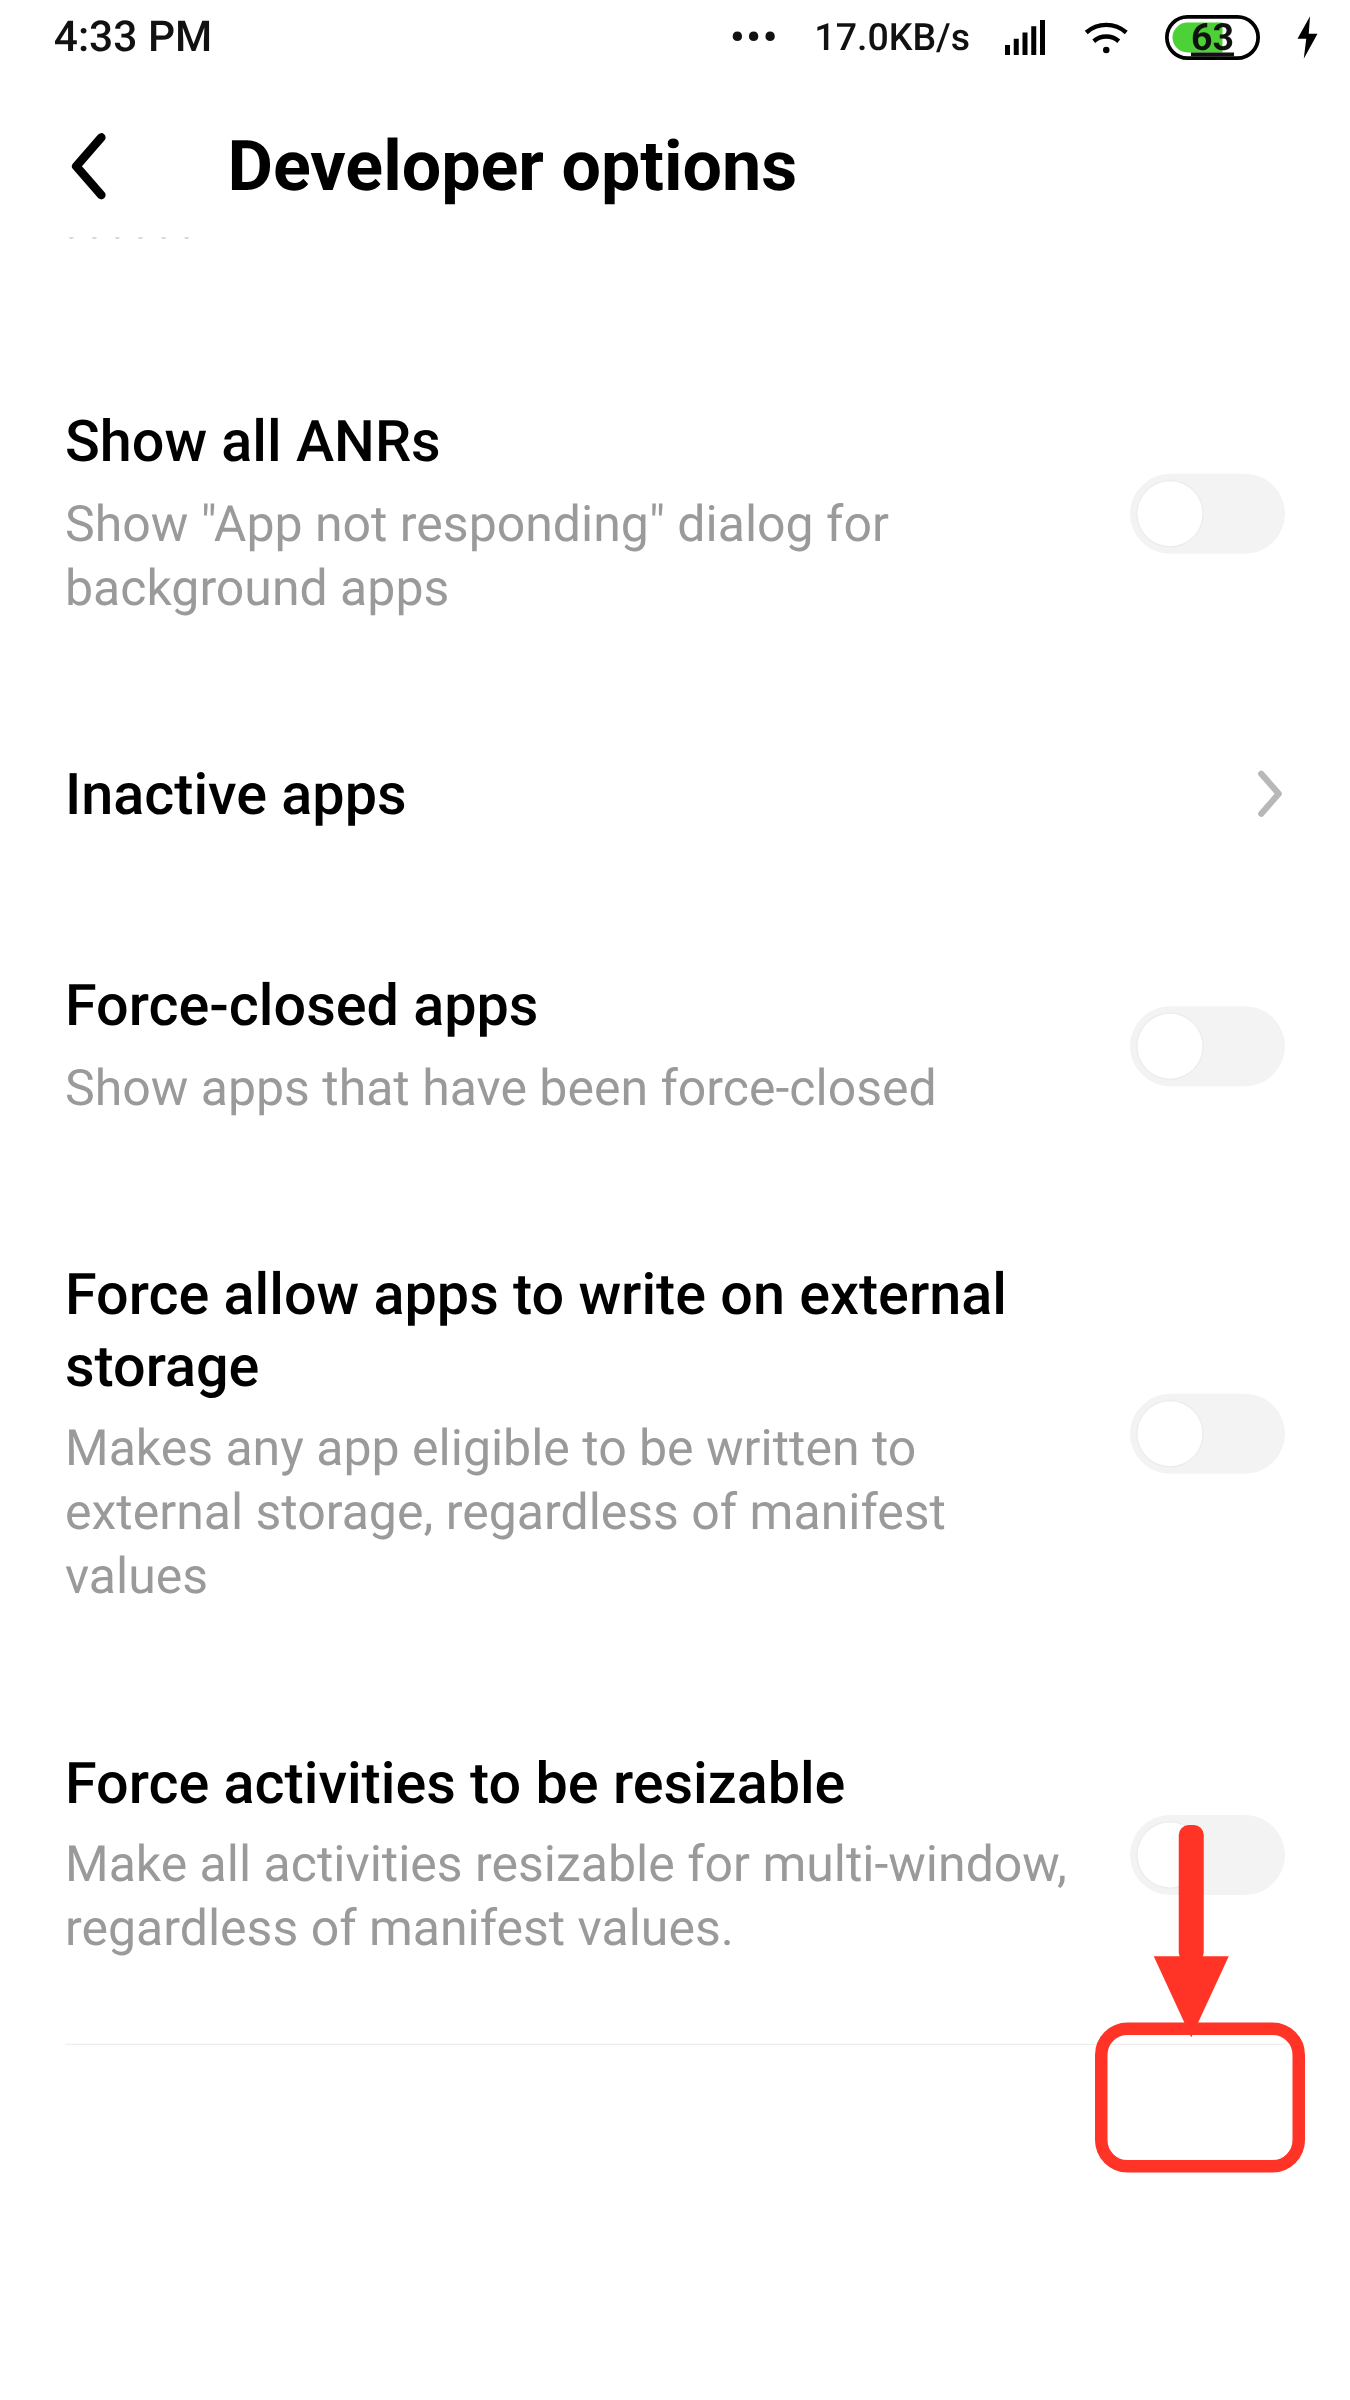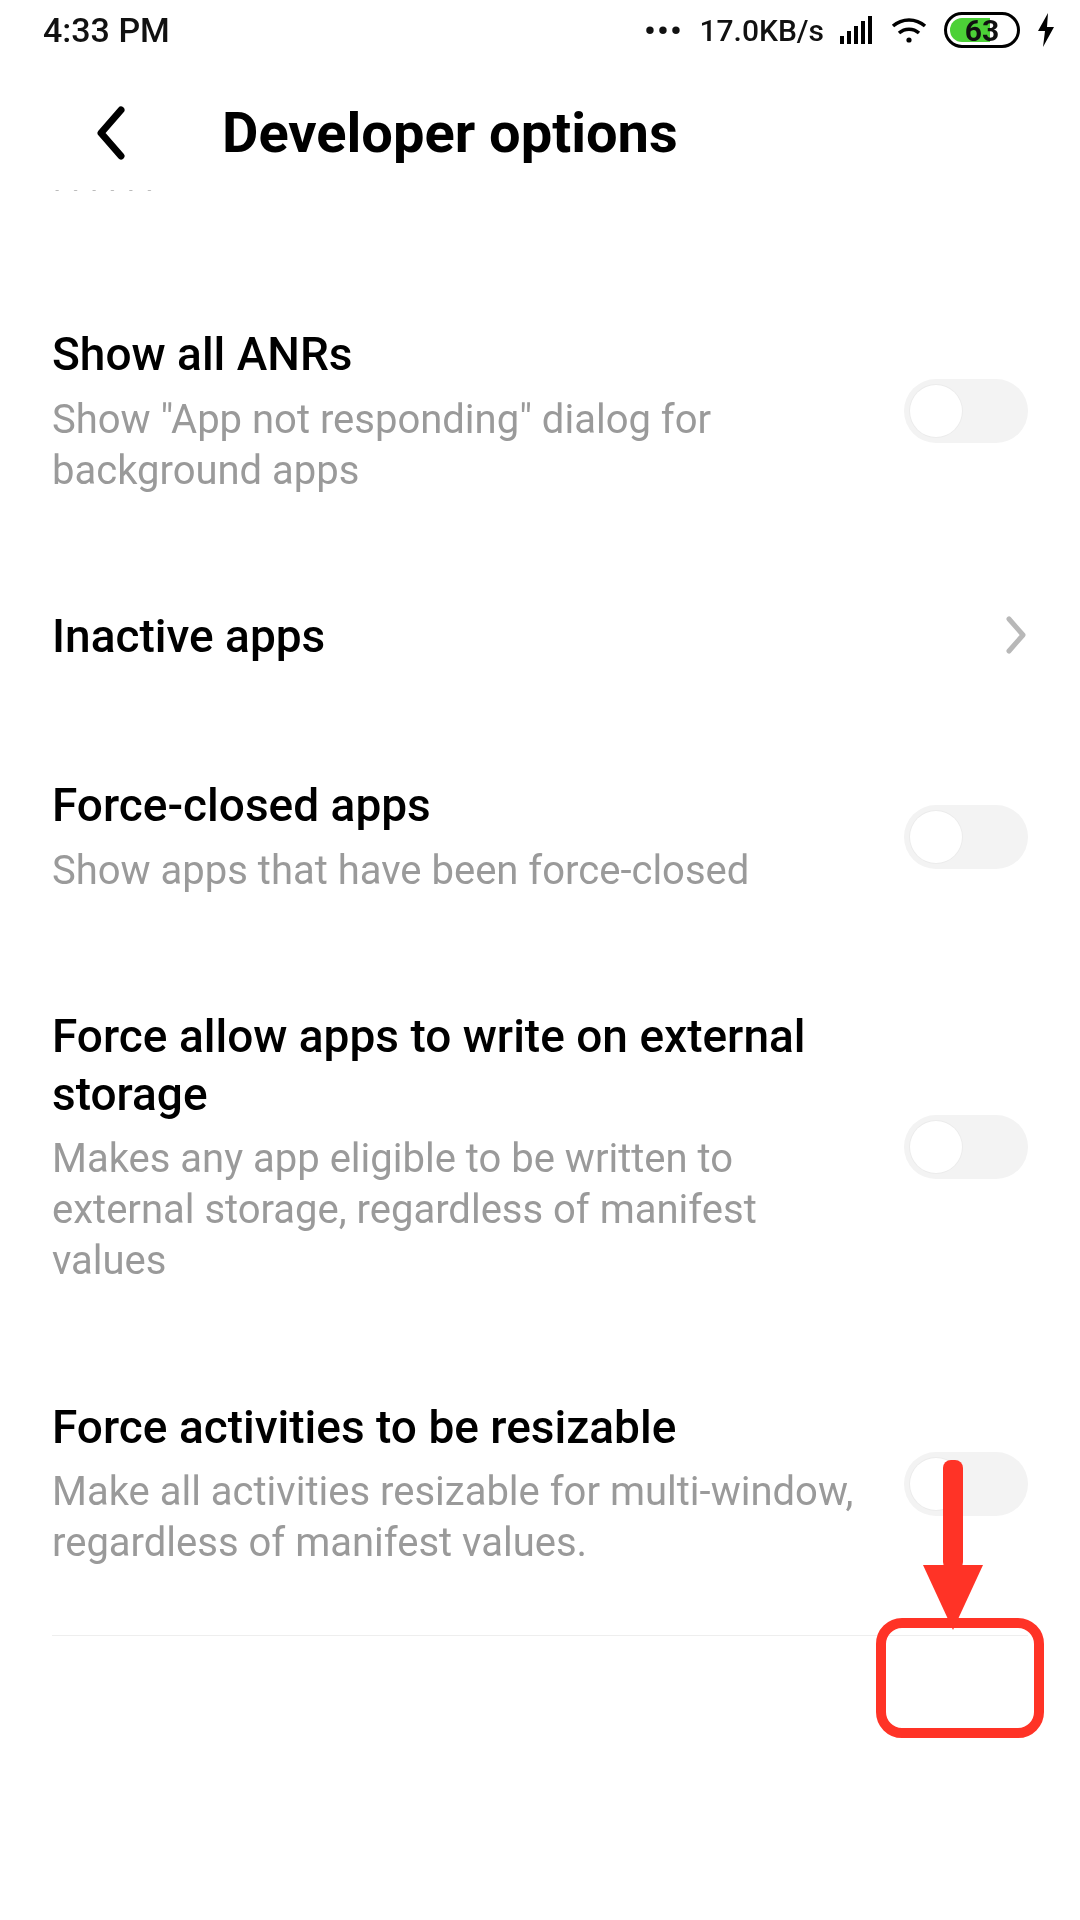--- a/index.html
+++ b/index.html
@@ -19,21 +19,21 @@
       height: 60px;
       padding: 0 24px;
       font-size: 34px;
       font-weight: 500;
       color: #111;
       margin-left: 19px;
     }
     .status-right {
       display: flex;
       align-items: center;
-      gap: 16px;
+      gap: 28px;
     }
     .status-right span { font-size: 30px; }
     .status-dots::before { content: "\2022\2022\2022"; letter-spacing: 2px; font-weight: 900; }
     .signal-icon, .wifi-icon, .bolt-icon { display: inline-flex; }
     .battery-pill {
       border: 3px solid #000;
       border-radius: 24px;
       height: 36px;
       width: 76px;
       display: inline-flex;
@@ -50,26 +50,26 @@
       display: flex;
       align-items: center;
       justify-content: center;
     }
     .battery-text {
       position: absolute;
       left: 0; right: 0;
       text-align: center;
       font-size: 20px;
       font-weight: 700;
+      text-decoration: underline;
     }
     .header {
       display: flex;
       align-items: center;
       padding: 40px 38px 30px;
-      margin-left: 40px;
     }
     .back-btn {
       width: 64px;
       height: 64px;
       display: flex;
       align-items: center;
       justify-content: center;
       margin-right: 80px;
     }
     .title {

